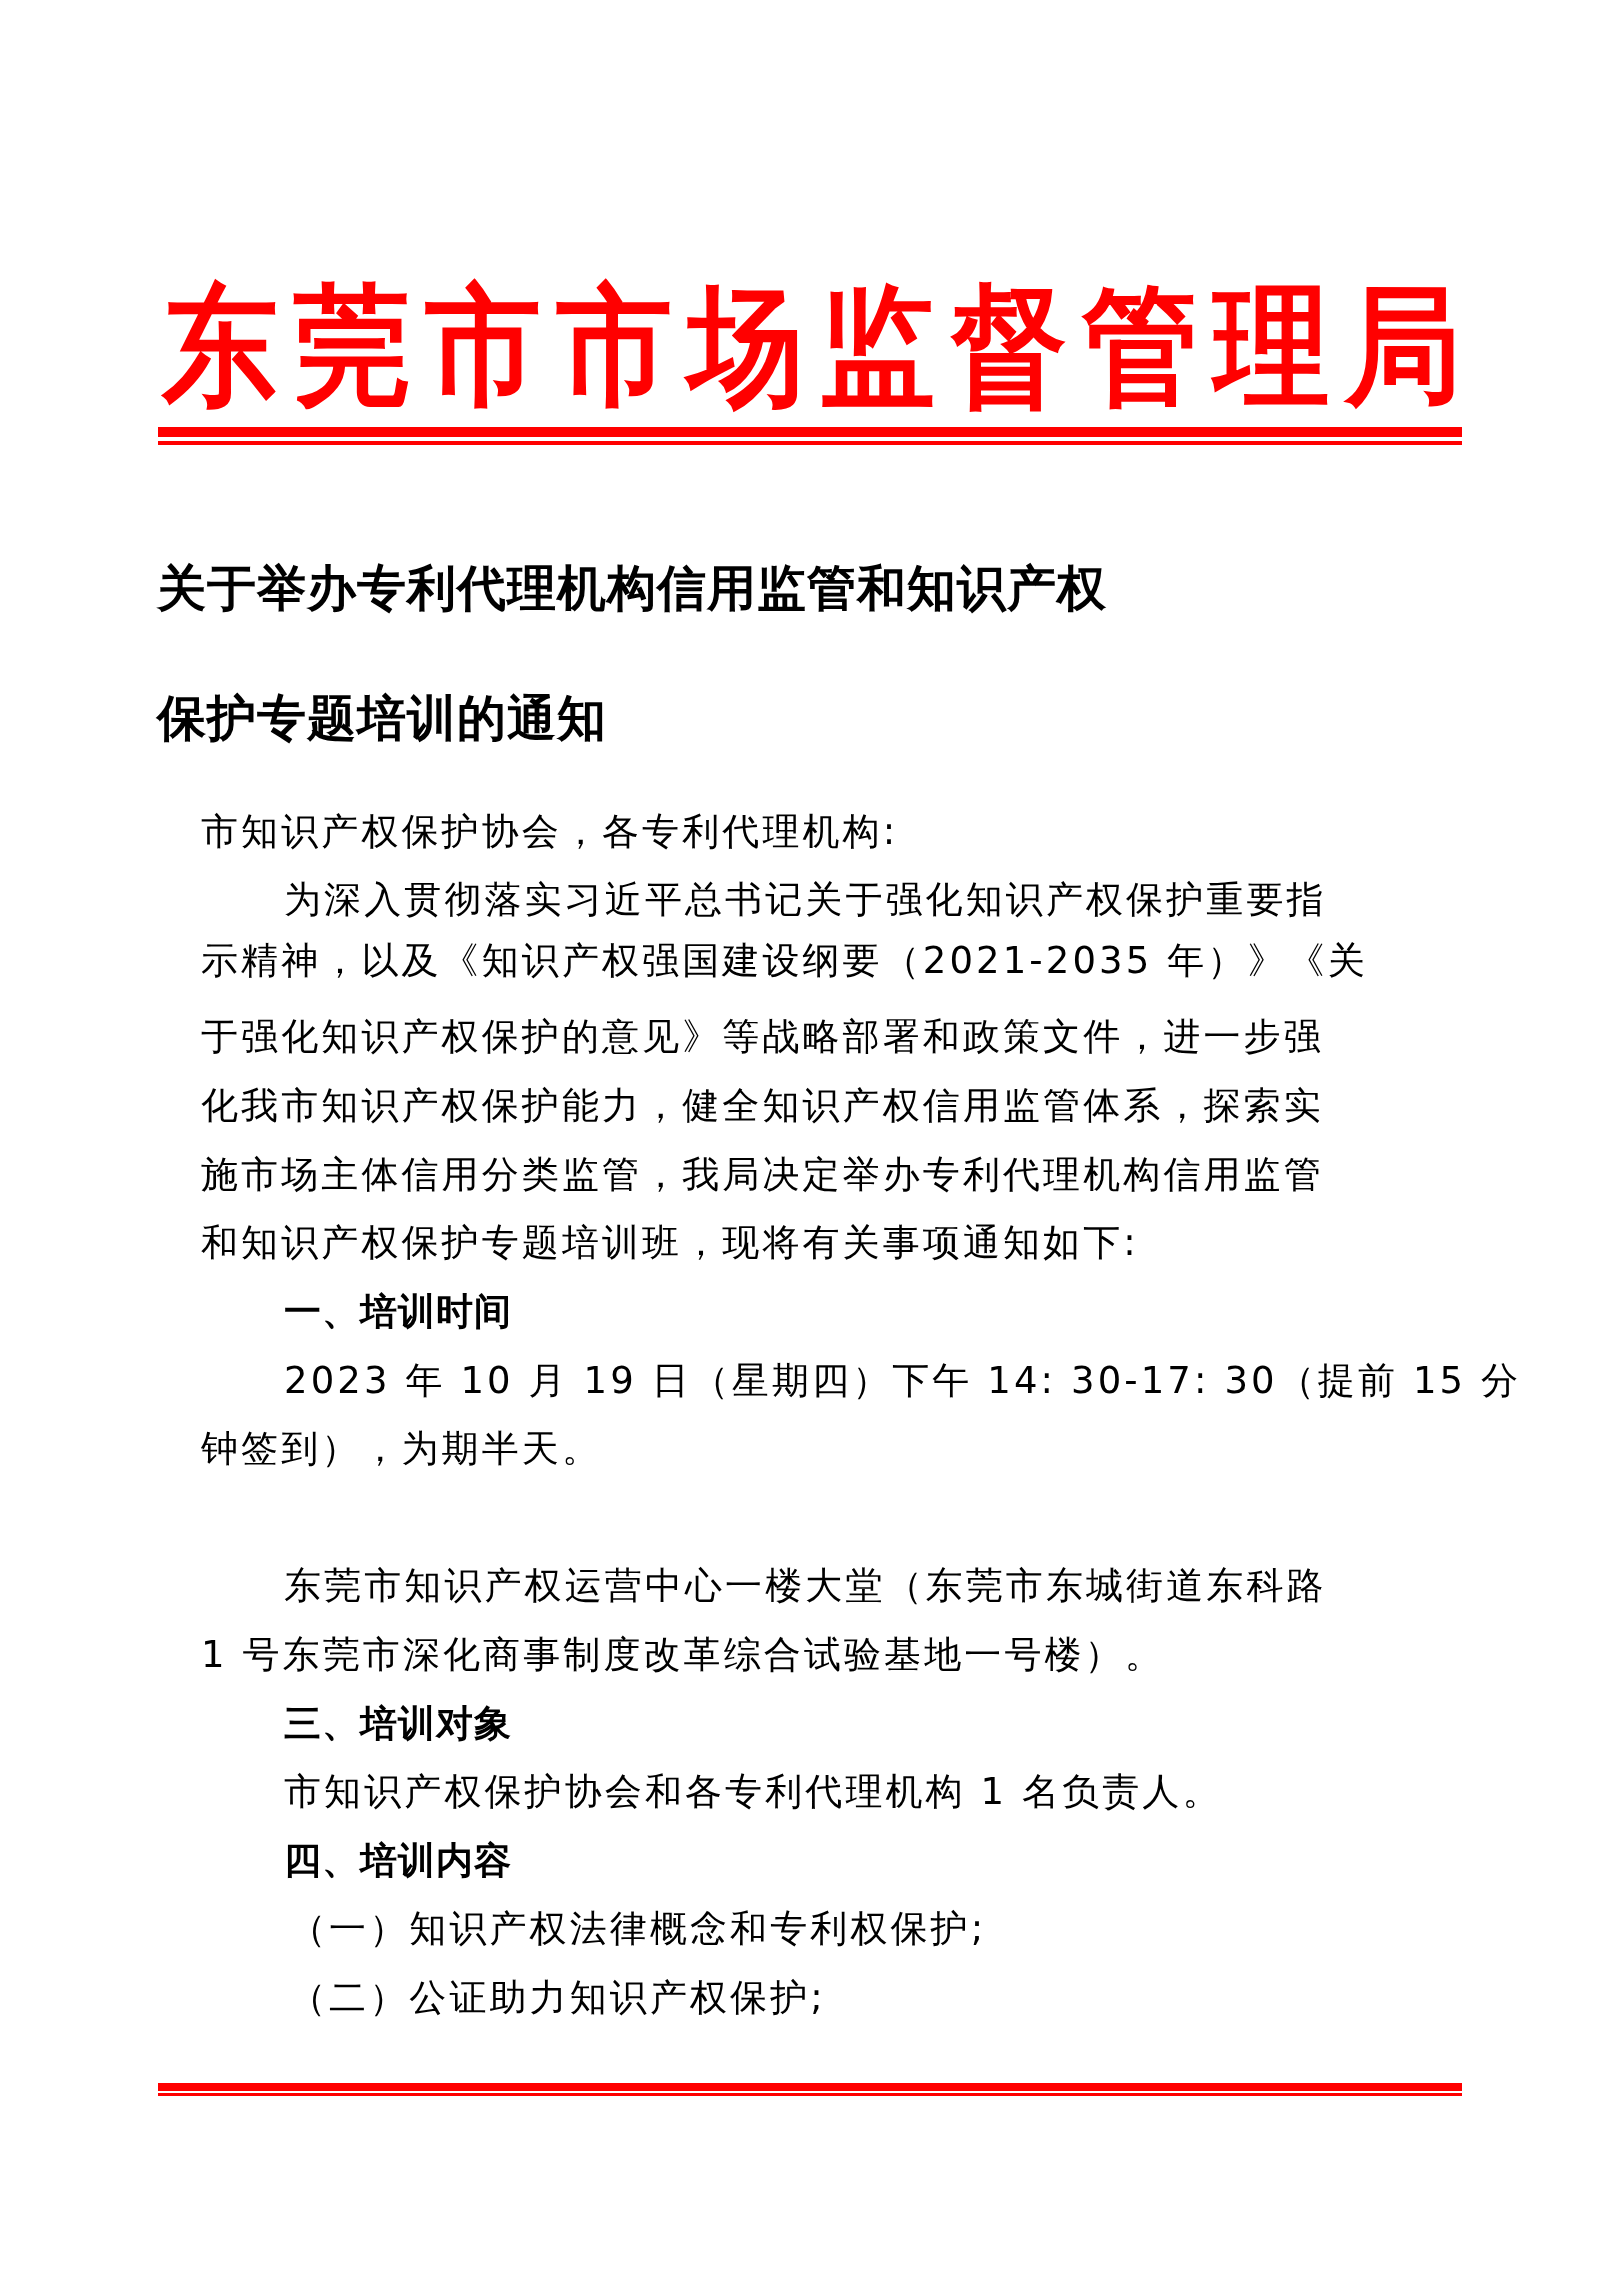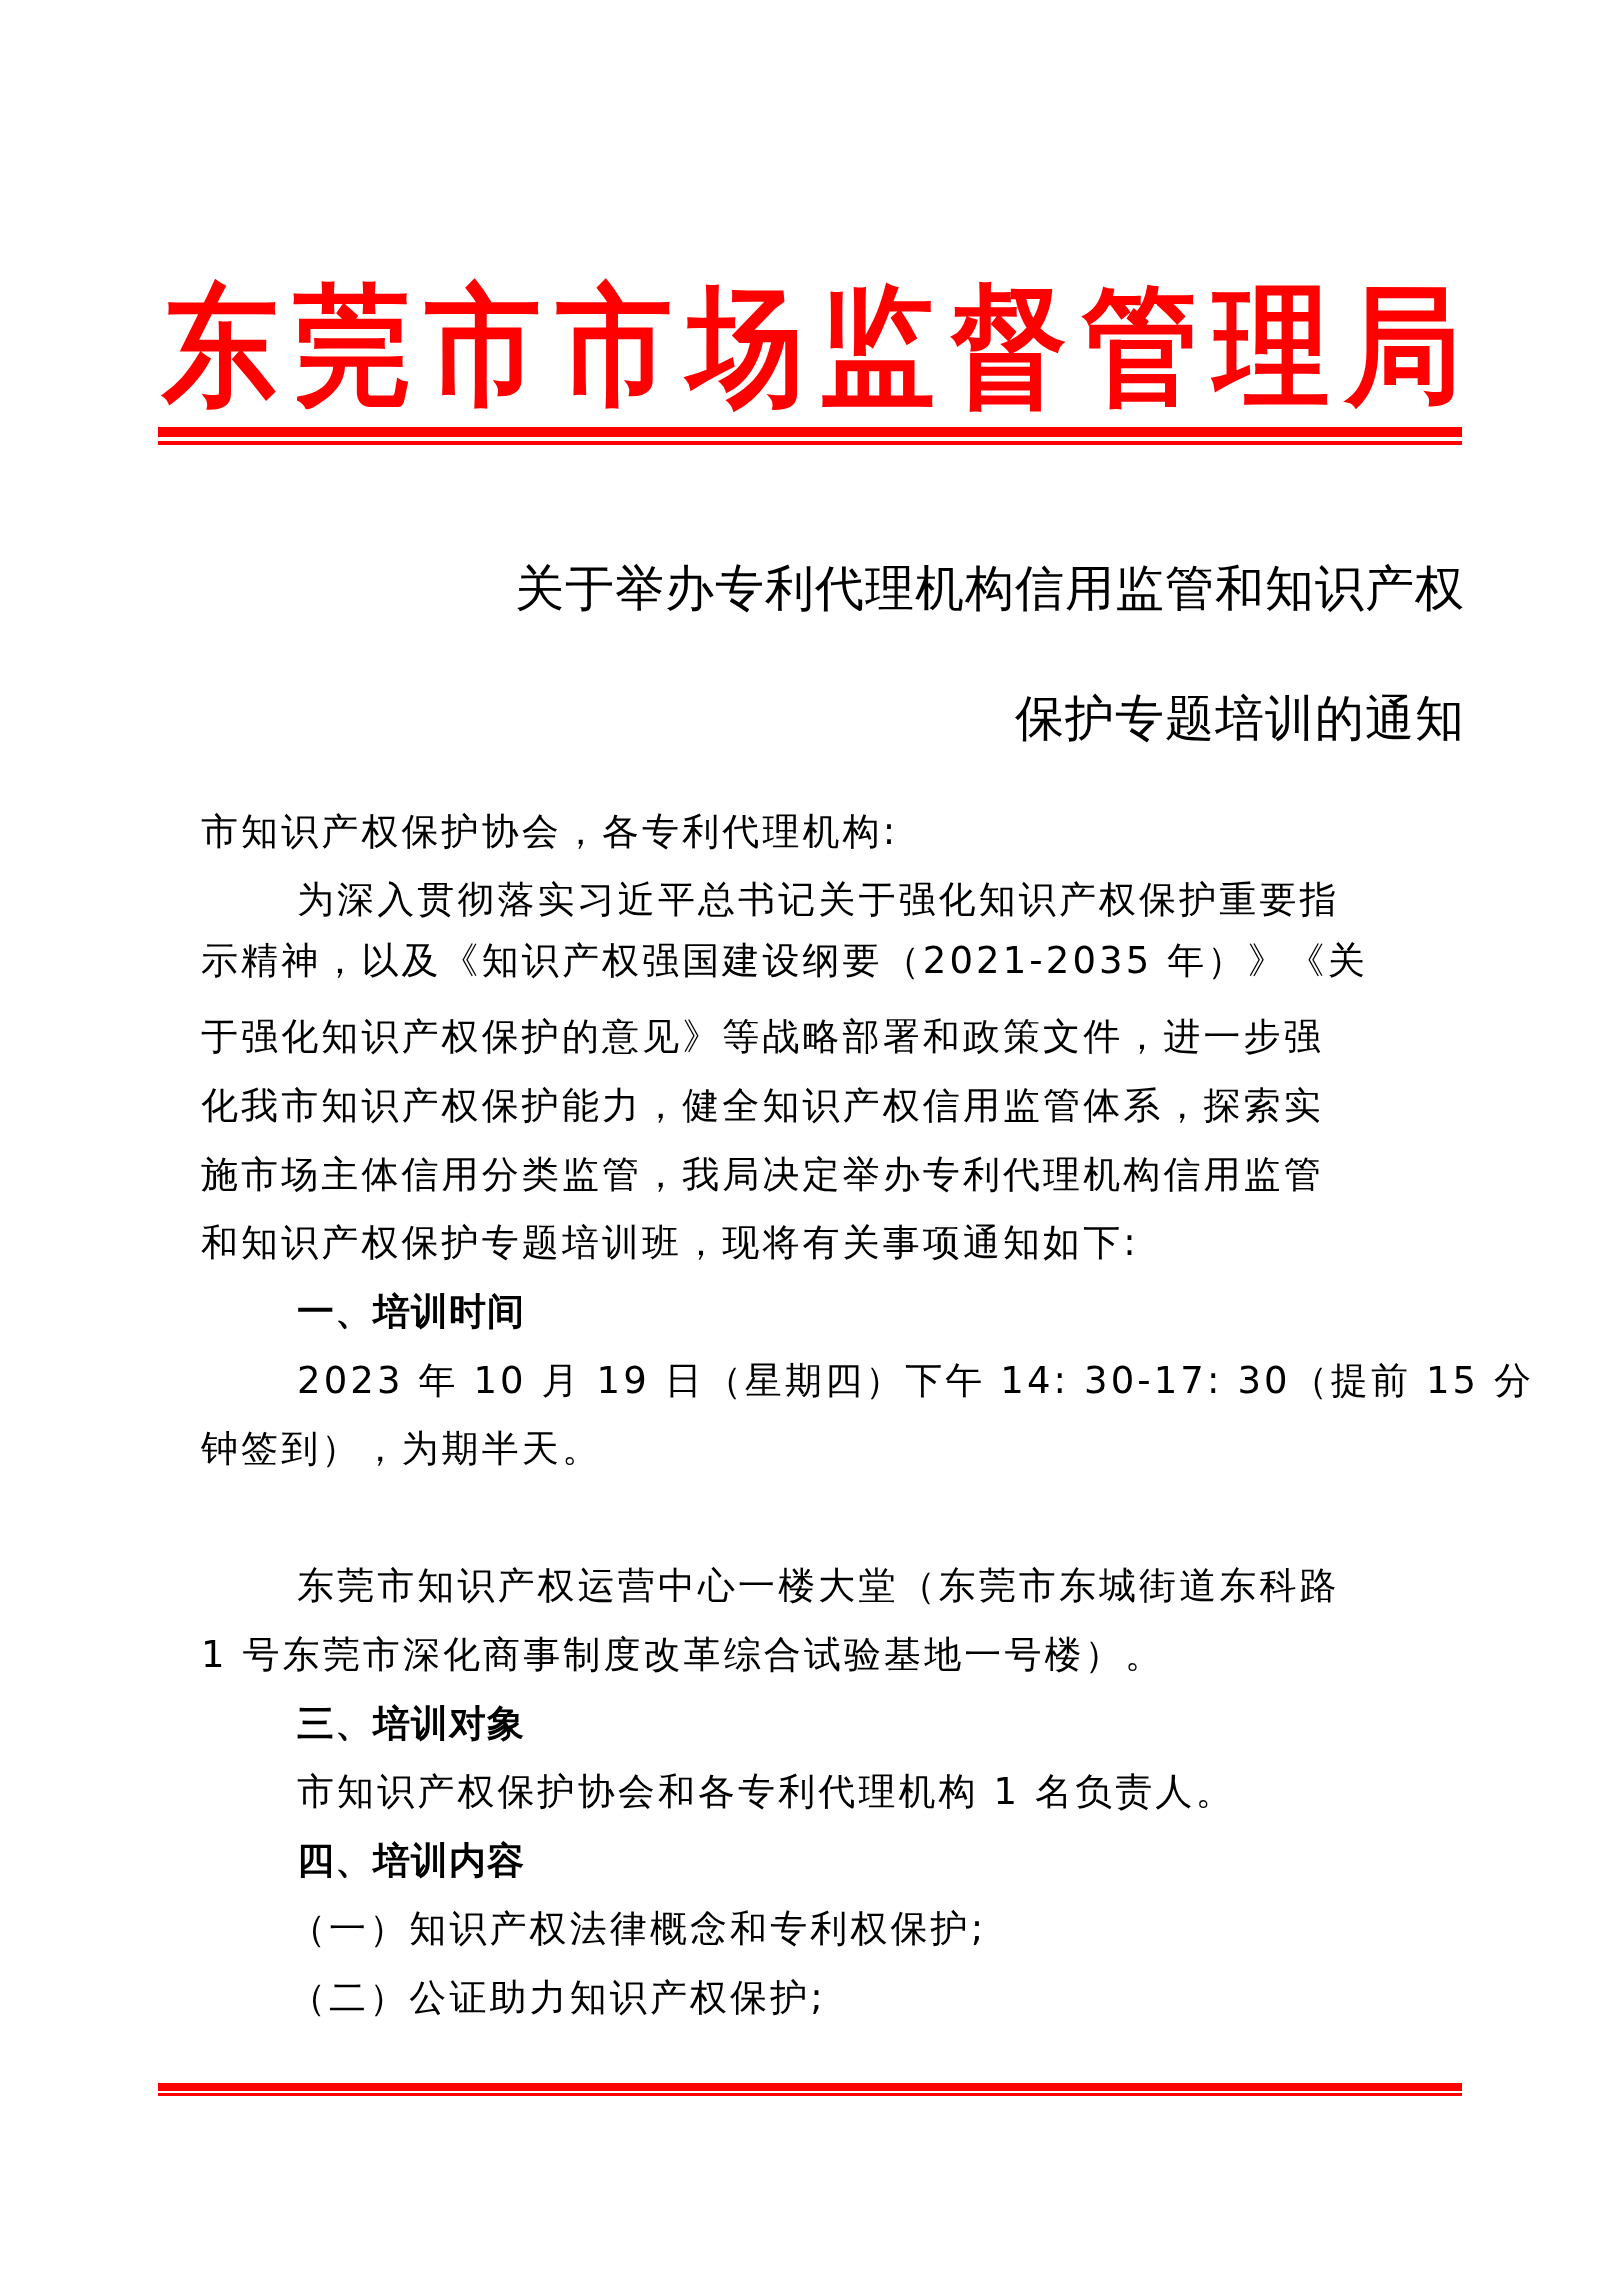--- a/index.html
+++ b/index.html
@@ -49,41 +49,41 @@
     .rule-top .thin  { top: 13.7px; height: 3.9px; }
 
     .rule-bottom { top: 2083px; height: 13.7px; }
     .rule-bottom .thick { top: 0; height: 7.8px; }
     .rule-bottom .thin  { top: 9.8px; height: 2.9px; }
 
     .title {
       position: absolute;
       left: 157px;
       width: 1308px;
-      text-align: right;
+      text-align: left;
       font-family: "DejaVu Serif", "Liberation Serif", serif;
-      font-weight: normal;
+      font-weight: bold;
       font-size: 49px;
       line-height: 63px;
       letter-spacing: 1px;
     }
     .title-1 { top: 557px; }
     .title-2 { top: 643px; margin-top: 44px; }
 
     .body-line {
       position: absolute;
       left: 201px;
       width: 1227px;
       font-family: "DejaVu Sans", "Liberation Sans", sans-serif;
       font-size: 37px;
       line-height: 49px;
       white-space: nowrap;
       letter-spacing: 3.1px;
     }
-    .indent { left: 284px; width: 1144px; margin-left: 13px; }
+    .indent { left: 284px; width: 1144px; }
     .heading {
       font-family: Liberation Sans, sans-serif;
       font-weight: bold;
       letter-spacing: 1px;
     }
     .sub-item { left: 289px; }
   </style>
 </head>
 <body>
 

